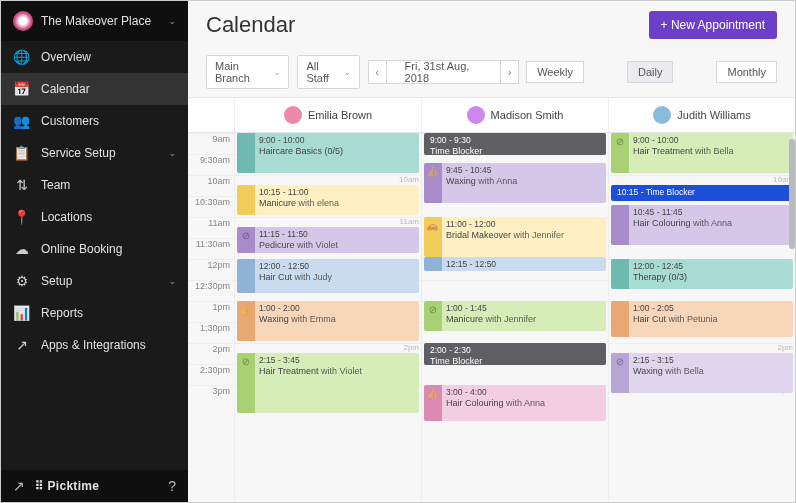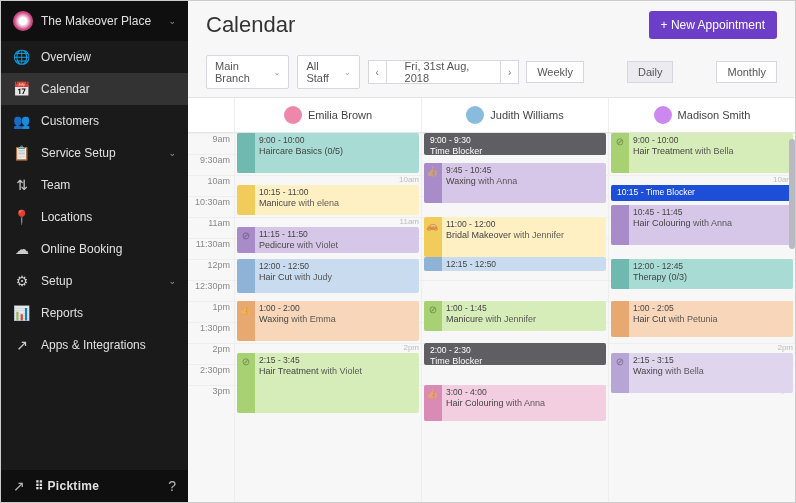--- a/index.html
+++ b/index.html
@@ -153,26 +153,26 @@
         </div>
     </div>
 
     <div class="staff-row">
       <div class="time-gutter-head"></div>
       <div class="staff-cell">
           <div class="avatar av1"></div>
           <span>Emilia Brown</span>
         </div>
       <div class="staff-cell">
+          <div class="avatar av3"></div>
+          <span>Madison Smith</span>
+        </div>
+      <div class="staff-cell">
           <div class="avatar av2"></div>
           <span>Judith Williams</span>
-        </div>
-      <div class="staff-cell">
-          <div class="avatar av3"></div>
-          <span>Madison Smith</span>
         </div>
     </div>
 
     <div class="grid">
       <div class="time-gutter" id="time-gutter">
           <div class="time-slot">9am</div>
           <div class="time-slot">9:30am</div>
           <div class="time-slot">10am</div>
           <div class="time-slot">10:30am</div>
           <div class="time-slot">11am</div>

